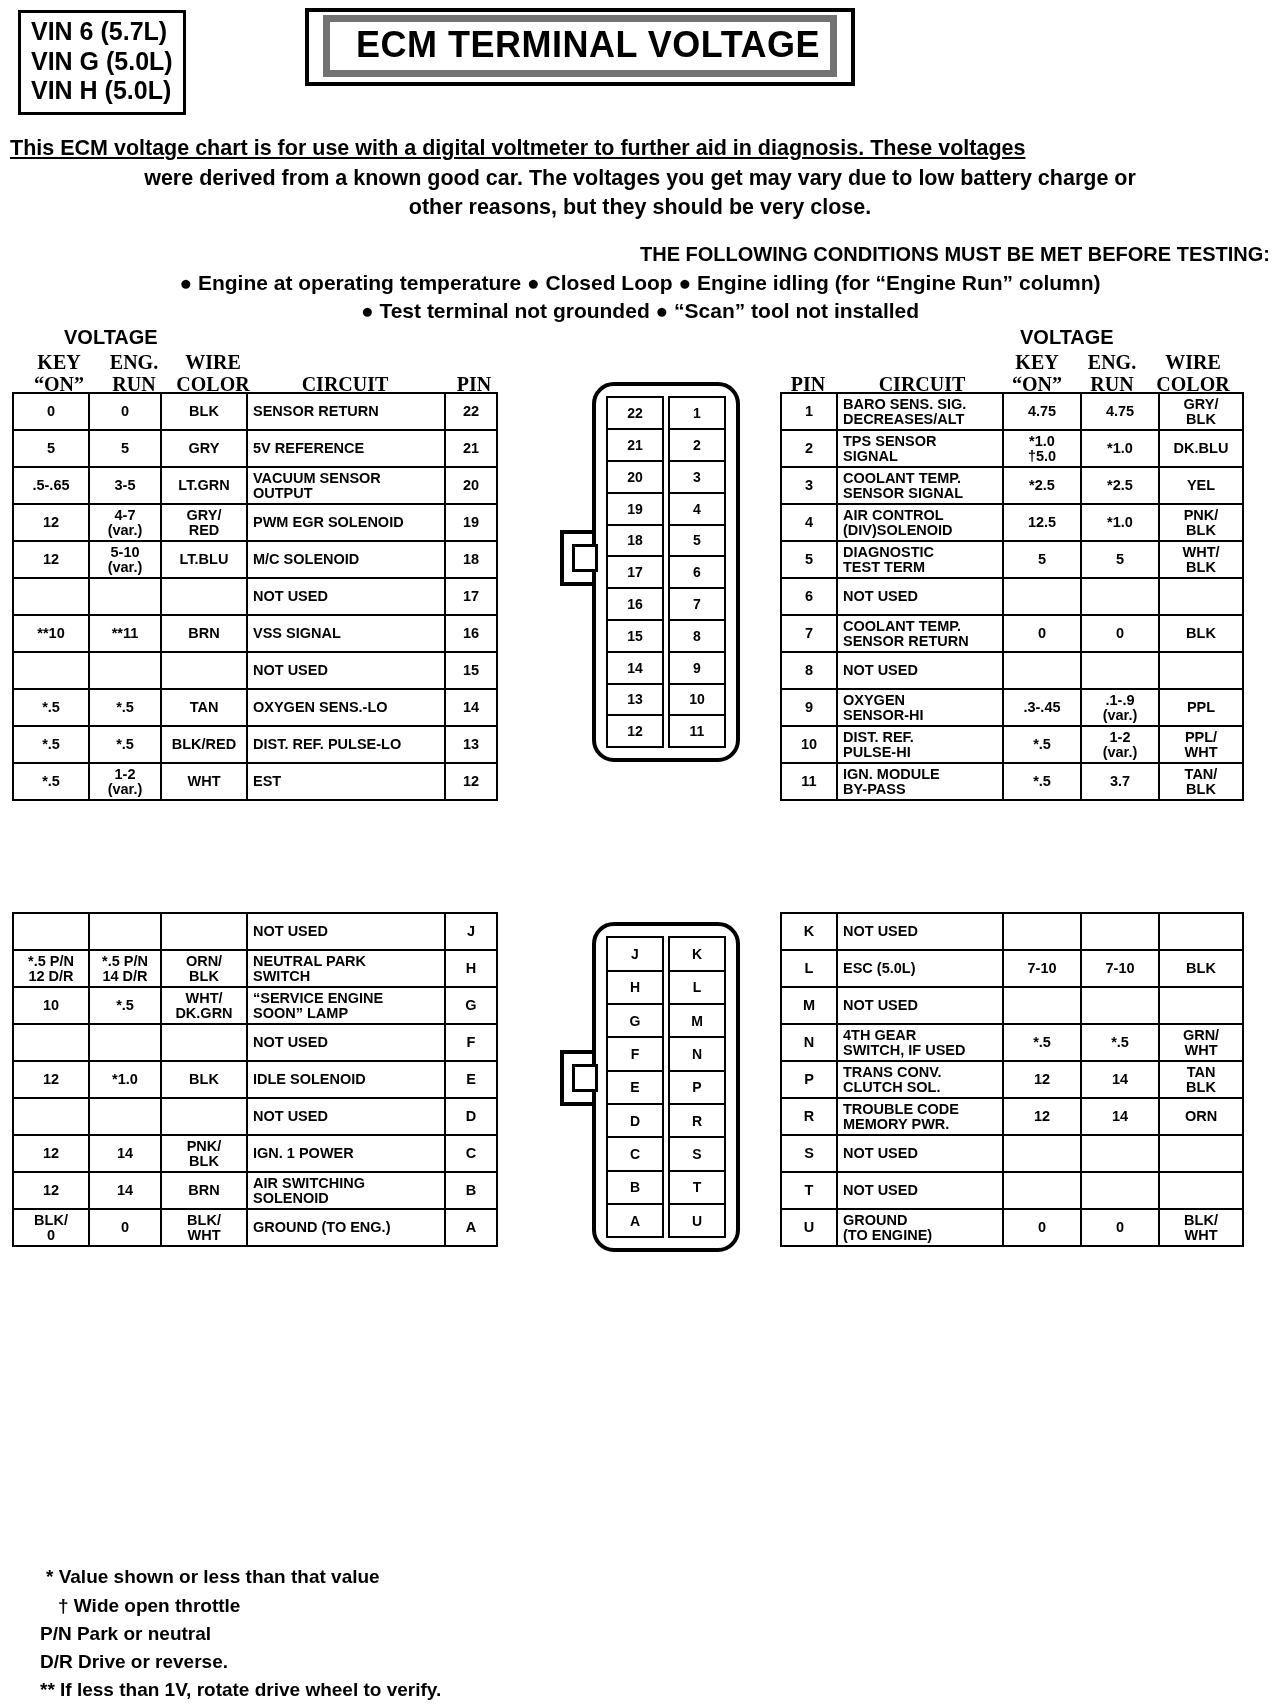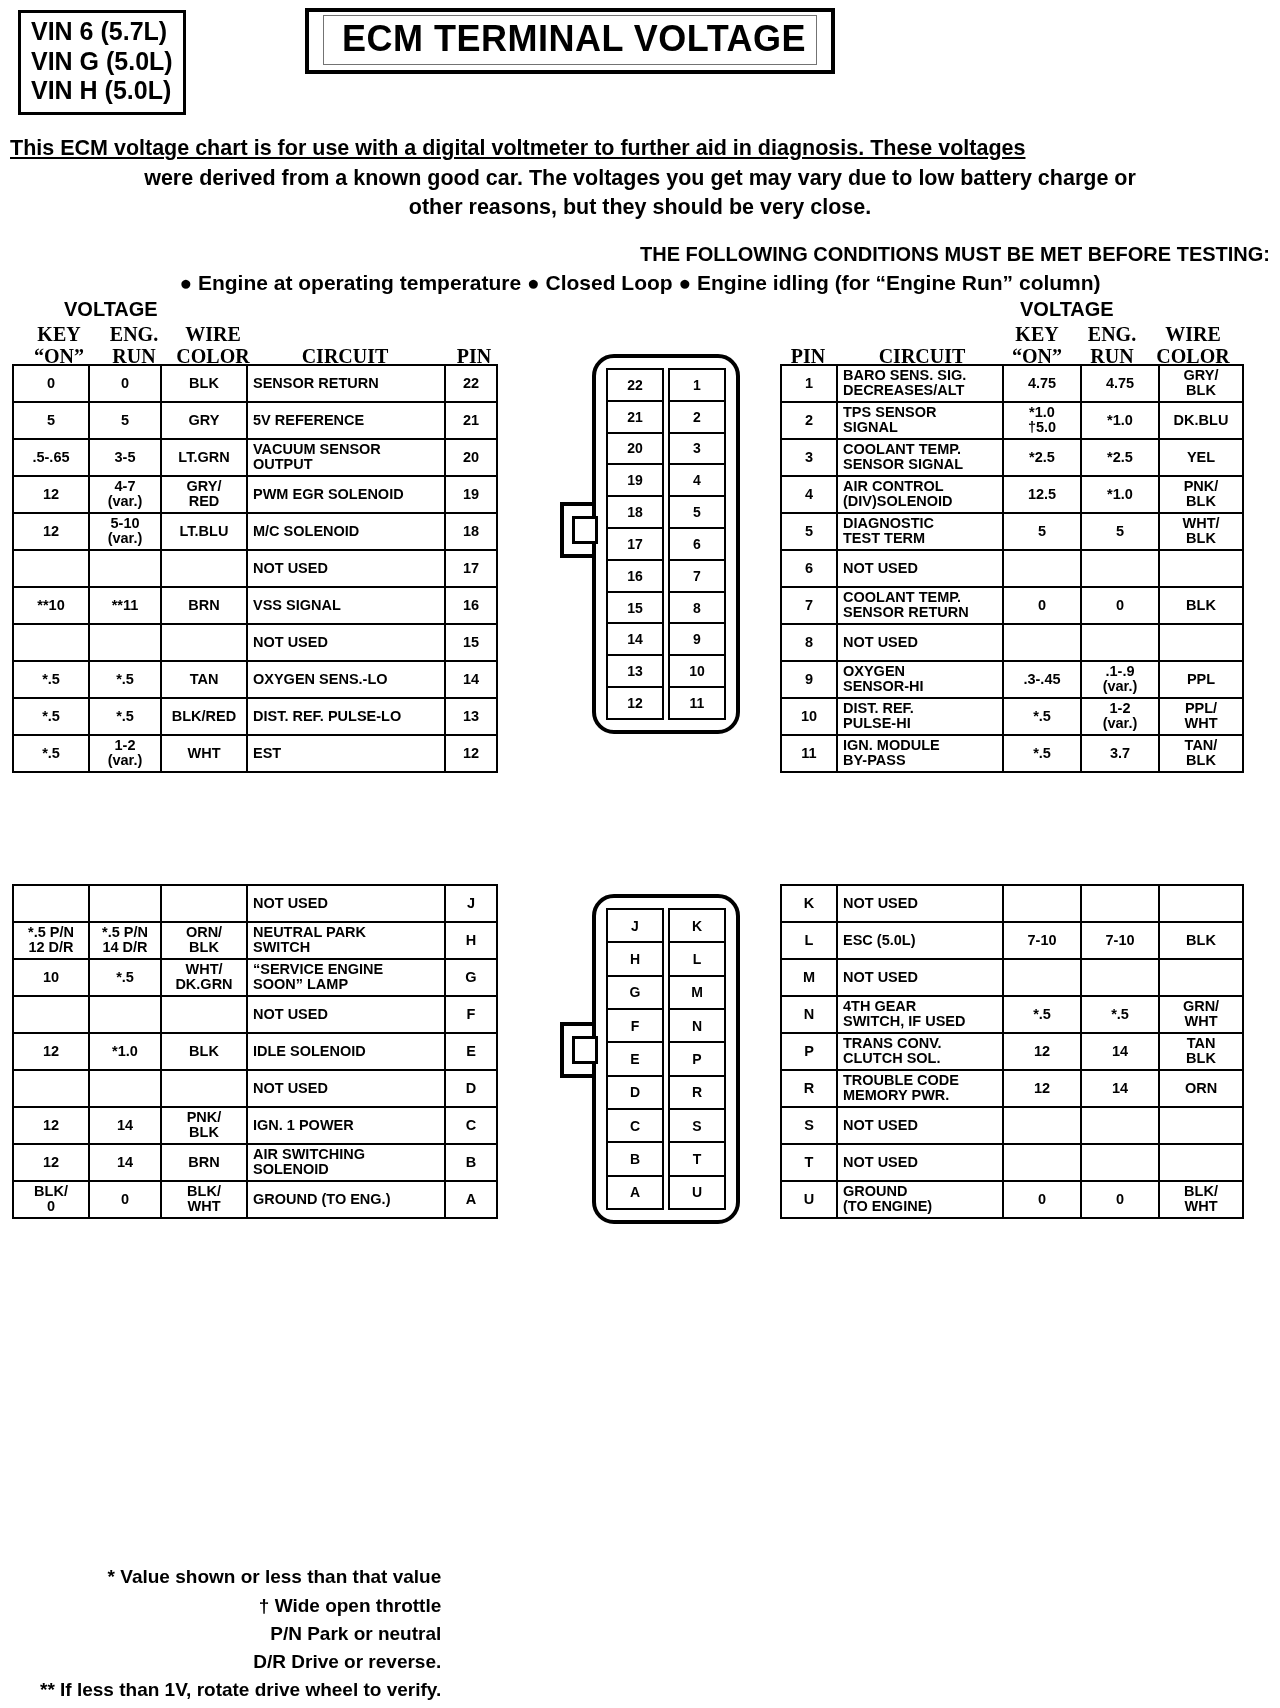--- a/index.html
+++ b/index.html
@@ -22,22 +22,22 @@
     line-height:1.18;
     font-size:25px; font-weight:bold;
   }
   .vin-box div { white-space:nowrap; }
   .title-box {
     position:absolute; left:305px; top:8px;
     border:4px solid #000;
     padding:3px 14px 5px 14px;
   }
   .title-box .inner {
-    border:1px solid #737373;
-    padding:2px 10px 4px 18px;
+    border:7px solid #737373;
+    padding:2px 10px 4px 26px;
     font-size:36px; font-weight:bold; letter-spacing:0.5px;
   }
 
   
   .intro {
     margin:6px 10px 0 10px;
     font-size:21.5px; font-weight:bold;
     line-height:1.38;
     text-align:center;
   }
@@ -114,21 +114,21 @@
   .tbl-right2 { position:absolute; left:780px; top:0; width:488px; }
   .conn2 {
     position:absolute; top:10px; left:560px; width:190px; height:400px;
   }
 
   
   .notes {
     position:absolute; left:28px; bottom:4px;
     font-size:19px; font-weight:bold; line-height:1.48;
   }
-  .notes div { white-space:nowrap;text-align:right; }
+  .notes div { white-space:nowrap; }
   .notes .ind1 { padding-left:18px; }
   .notes .ind2 { padding-left:30px; }
   .notes .ind3 { padding-left:12px; }
 </style>
 </head>
 <body>
 
 <div class="page">
 
   <div class="header-row">
@@ -141,20 +141,21 @@
       <div class="inner">ECM TERMINAL VOLTAGE</div>
     </div>
   </div>
 
   <div class="intro">
     <p class="l1">This ECM voltage chart is for use with a digital voltmeter to further aid in diagnosis.  These voltages</p>
     <p>were derived from a known good car.  The voltages you get may vary due to low battery charge or</p>
     <p>other reasons, but they should be very close.</p>
     <div class="cond-title">THE FOLLOWING CONDITIONS MUST BE MET BEFORE TESTING:</div>
     <div class="cond-line">● Engine at operating temperature   ● Closed Loop   ● Engine idling (for “Engine Run” column)</div>
+    <div class="cond-line">● Test terminal not grounded   ● “Scan” tool not installed</div>
   </div>
 
   <div class="sec-upper">
 
     <div class="tbl-left-wrap">
       <div style="position:relative;height:62px;">
         <div class="volt-label" style="position:absolute;left:52px;top:-4px;">VOLTAGE</div>
         <div class="hdr" style="position:absolute;left:10px;top:22px;width:74px;">
           <div>KEY</div>
           <div>“ON”</div>

